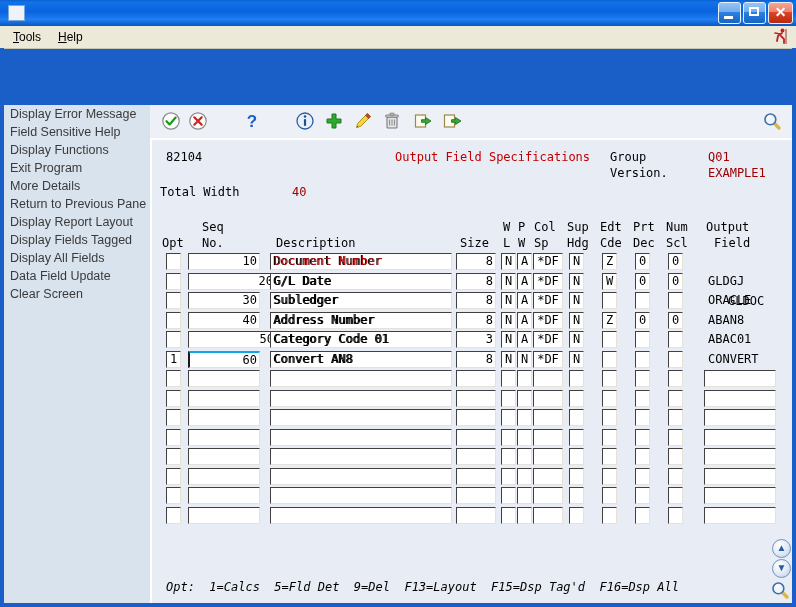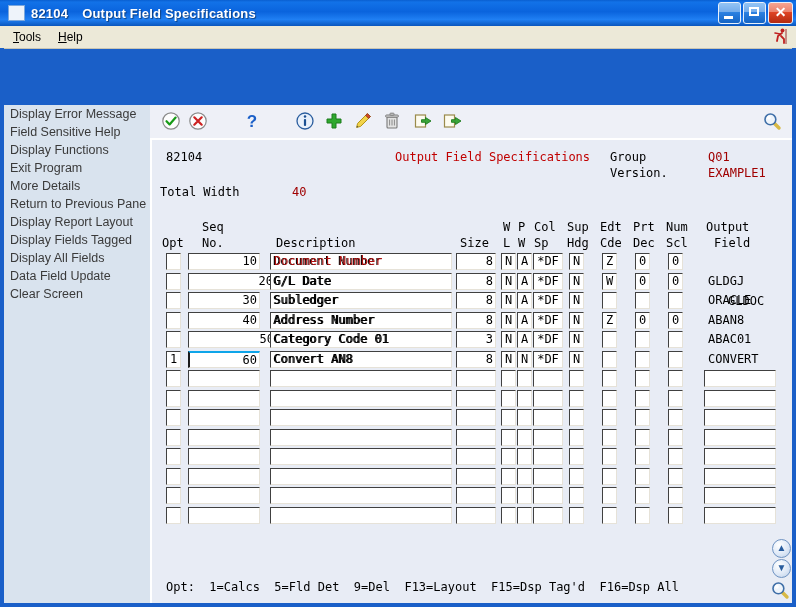--- a/index.html
+++ b/index.html
@@ -132,43 +132,41 @@
   .box.r{text-align:right;}
   .box.c{text-align:center;padding:0;}
   .txt{
     position:absolute;font-size:12px;line-height:17px;color:#000;white-space:pre;
     font-family:"DejaVu Sans Mono","Liberation Mono",monospace;
   }
   .txt.red{color:#b01010;}
   .footer{
     position:absolute;left:14px;top:440px;font-size:12px;color:#000;white-space:pre;
     font-family:"DejaVu Sans Mono","Liberation Mono",monospace;
+    font-style:italic;
   }
   
   .rbtn{position:absolute;width:17px;height:17px;border-radius:50%;
     background:radial-gradient(circle at 35% 30%,#ffffff 0%,#dfe9f7 55%,#bccee6 100%);
     border:1px solid #6f93c2;}
   .rbtn span{position:absolute;left:0;top:0;width:100%;height:100%;
     font-size:10px;line-height:15px;text-align:center;color:#2a5d9e;font-family:"Liberation Sans",sans-serif;}
   .magn{position:absolute;width:20px;height:20px;}
   
   .right-edge{position:absolute;right:0;top:48px;width:4px;height:559px;background:#1a5fc8;}
   .left-edge{position:absolute;left:0;top:48px;width:4px;height:559px;background:#1a5fc8;}
   .bottom-edge{position:absolute;left:0;bottom:0;width:796px;height:4px;background:#1a5fc8;}
 </style>
 </head>
 <body>
 
 <div class="app">
 
   <div class="titlebar">
     <div class="tb-icon"></div>
-    <div class="tb-title">
-      <span class="num">82104</span><span>Output Field Specifications</span>
-    </div>
     <div class="tb-buttons">
       <div class="tb-btn">
         <div class="gl"></div>
         <div class="min-mark"></div>
       </div>
       <div class="tb-btn">
         <div class="gl"></div>
         <div class="max-mark"></div>
       </div>
       <div class="tb-btn close">

